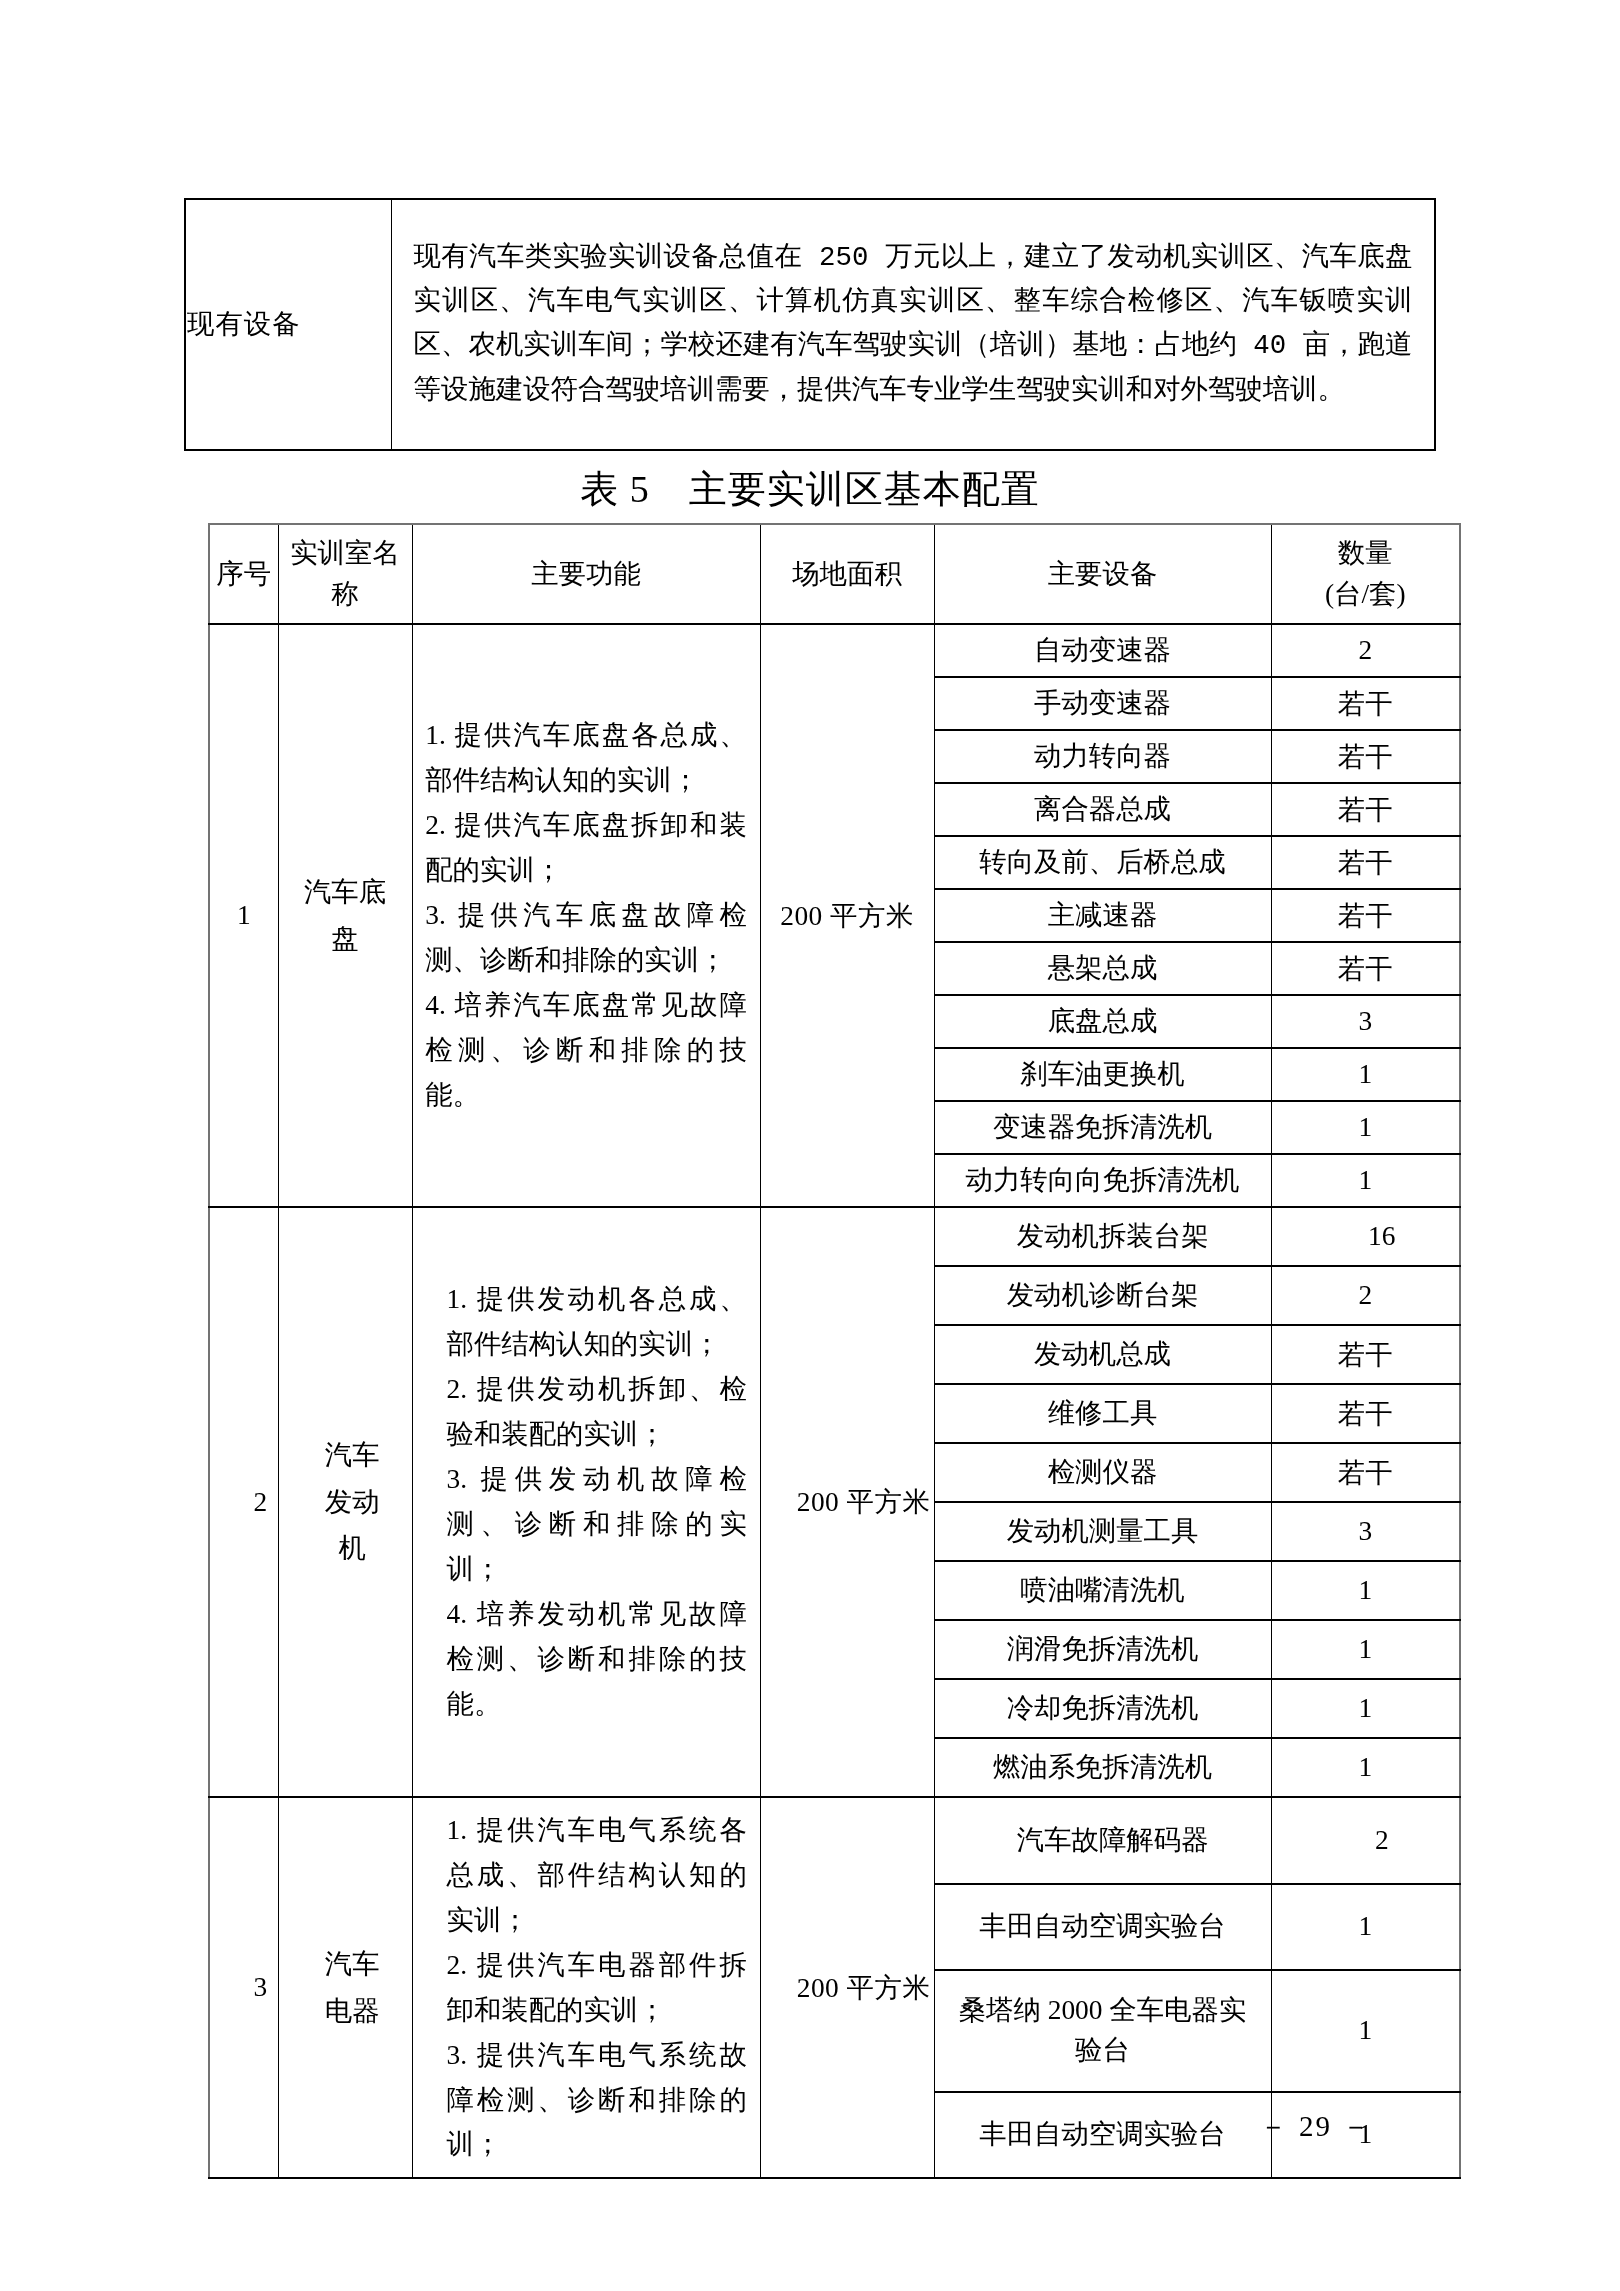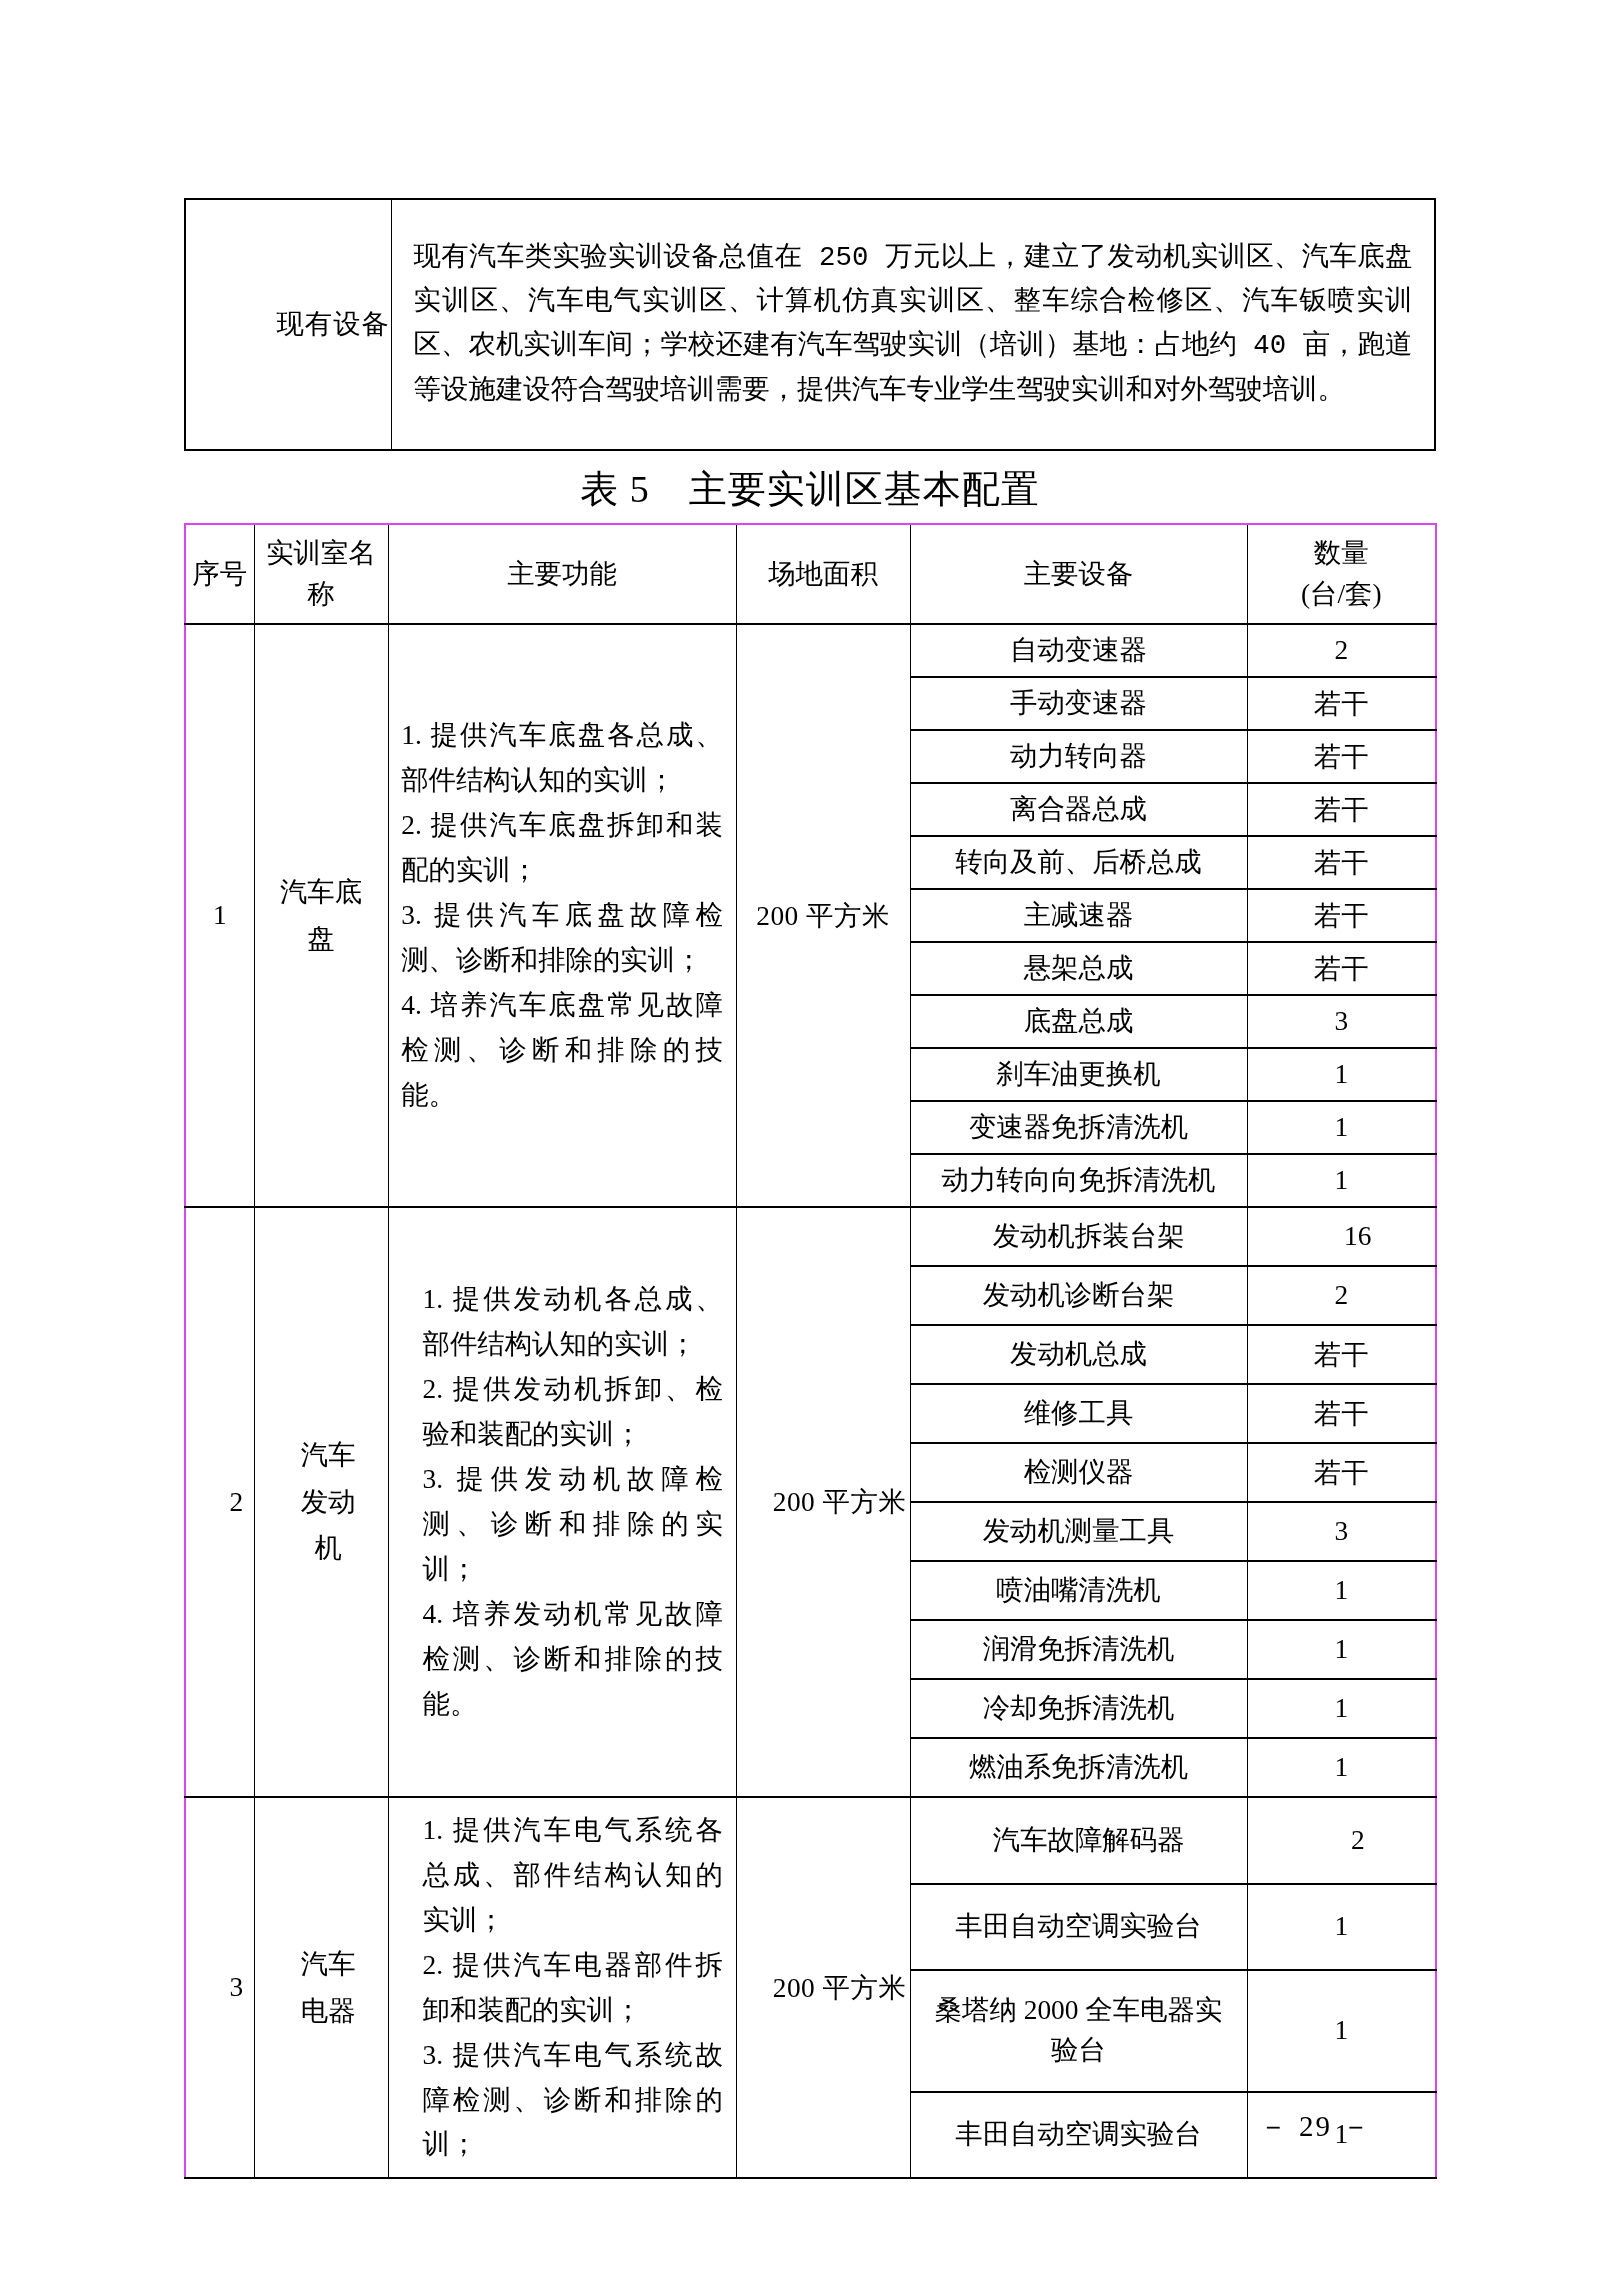--- a/index.html
+++ b/index.html
@@ -8,33 +8,33 @@
     font-family:"Liberation Serif","DejaVu Serif",serif;
     -webkit-font-smoothing:antialiased;
   }
   .page{position:relative;width:1620px;height:2292px;overflow:hidden;background:#fff;}
   .content{position:absolute;left:184px;top:198px;width:1252px;}
 
   
   table{border-collapse:collapse;}
   .info-table{width:1252px;table-layout:fixed;border:2px solid #000;}
   .info-table td{border:1px solid #000;border-top-width:2px;border-bottom-width:2px;font-size:27.4px;}
-  .info-table .label-cell{width:203px;text-align:right;vertical-align:middle;letter-spacing:1px;}
+  .info-table .label-cell{width:203px;text-align:left;vertical-align:middle;letter-spacing:1px;}
   .info-table .content-cell{padding:11.8px 21.6px;line-height:1.62;text-align:justify;vertical-align:middle;}
   .info-table tr:nth-child(1) td{height:225px;font-family:Liberation Mono, monospace;}
   .info-table tr:nth-child(2) td{height:99px;}
 
   
   .table-title{
     width:1252px;text-align:center;font-size:38px;margin:13.7px 0 7.8px 0;
     letter-spacing:1px;
   }
 
   
-  .main-table{width:1252px;table-layout:fixed;border:2px solid #d946ef;}
+  .main-table{width:1252px;table-layout:fixed;border:2px solid #737373;margin-left:24px;}
   .main-table th,.main-table td{border:1px solid #000;font-size:27.4px;font-weight:normal;}
   .main-table th{height:98px;vertical-align:middle;text-align:center;line-height:1.5;padding:0 5.9px;border-bottom:2.9px solid #000;}
   .main-table col.c-index{width:69px;}
   .main-table col.c-room{width:134px;}
   .main-table col.c-func{width:348px;}
   .main-table col.c-area{width:174px;}
   .main-table col.c-equip{width:337px;}
   .main-table col.c-qty{width:189px;}
 
   .main-table td{border-top-width:2px;border-bottom-width:2px;}

